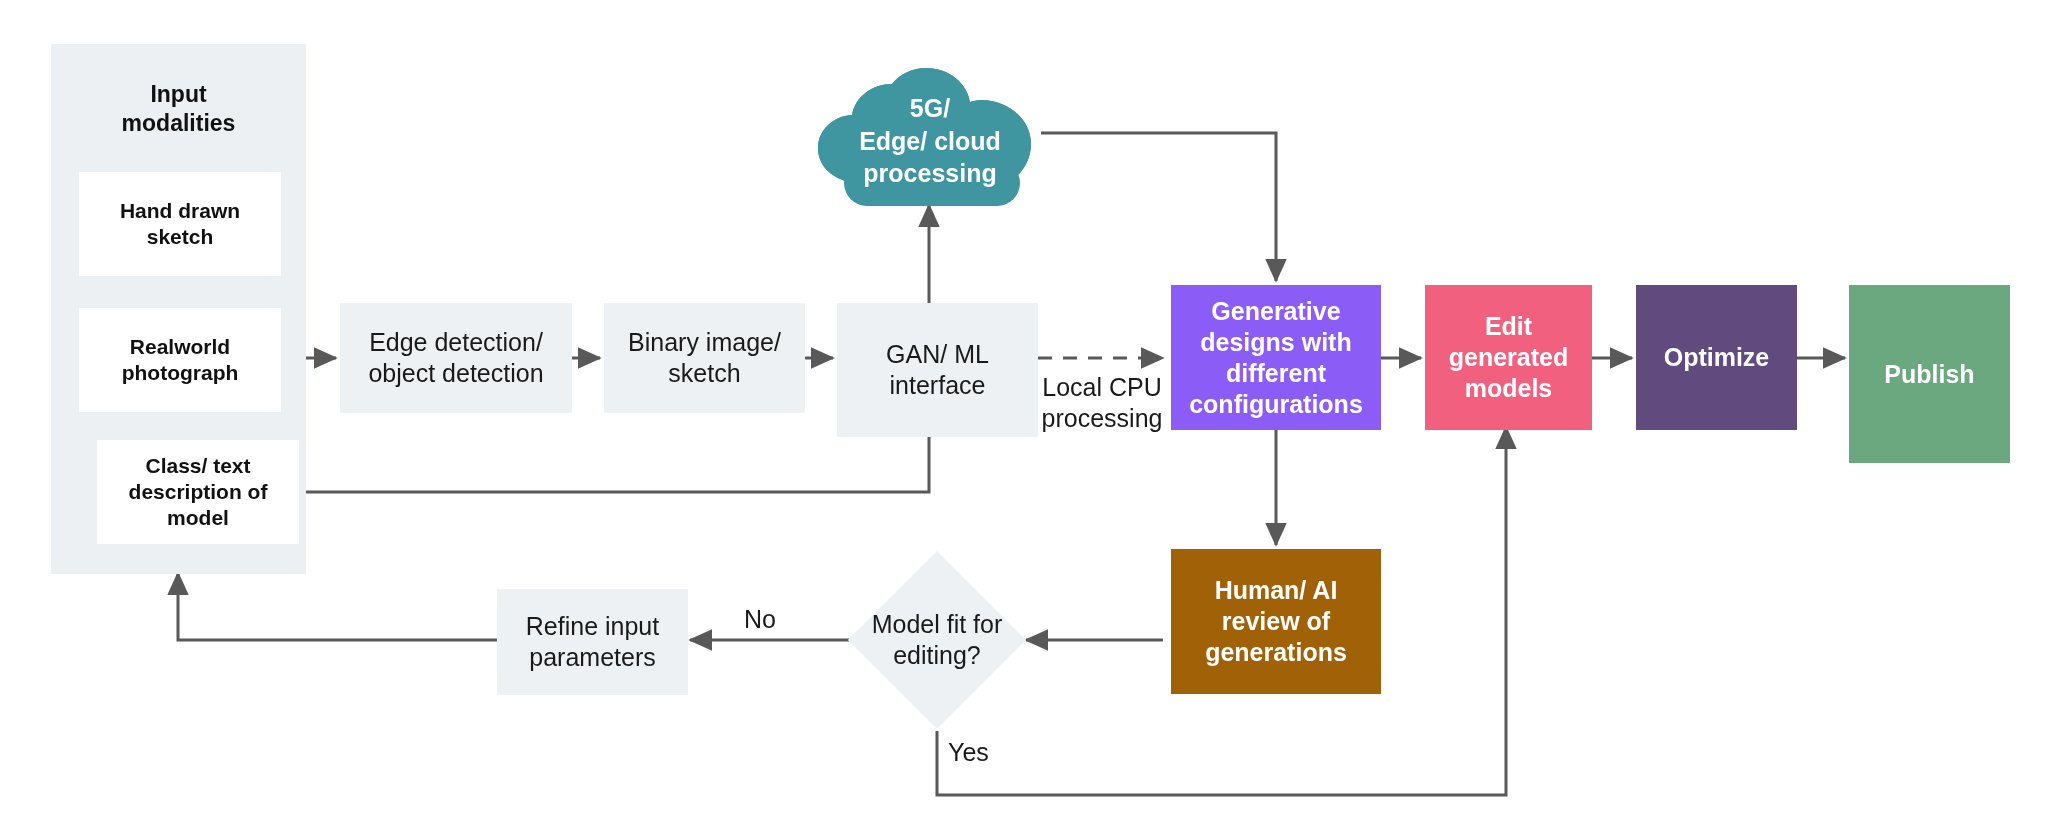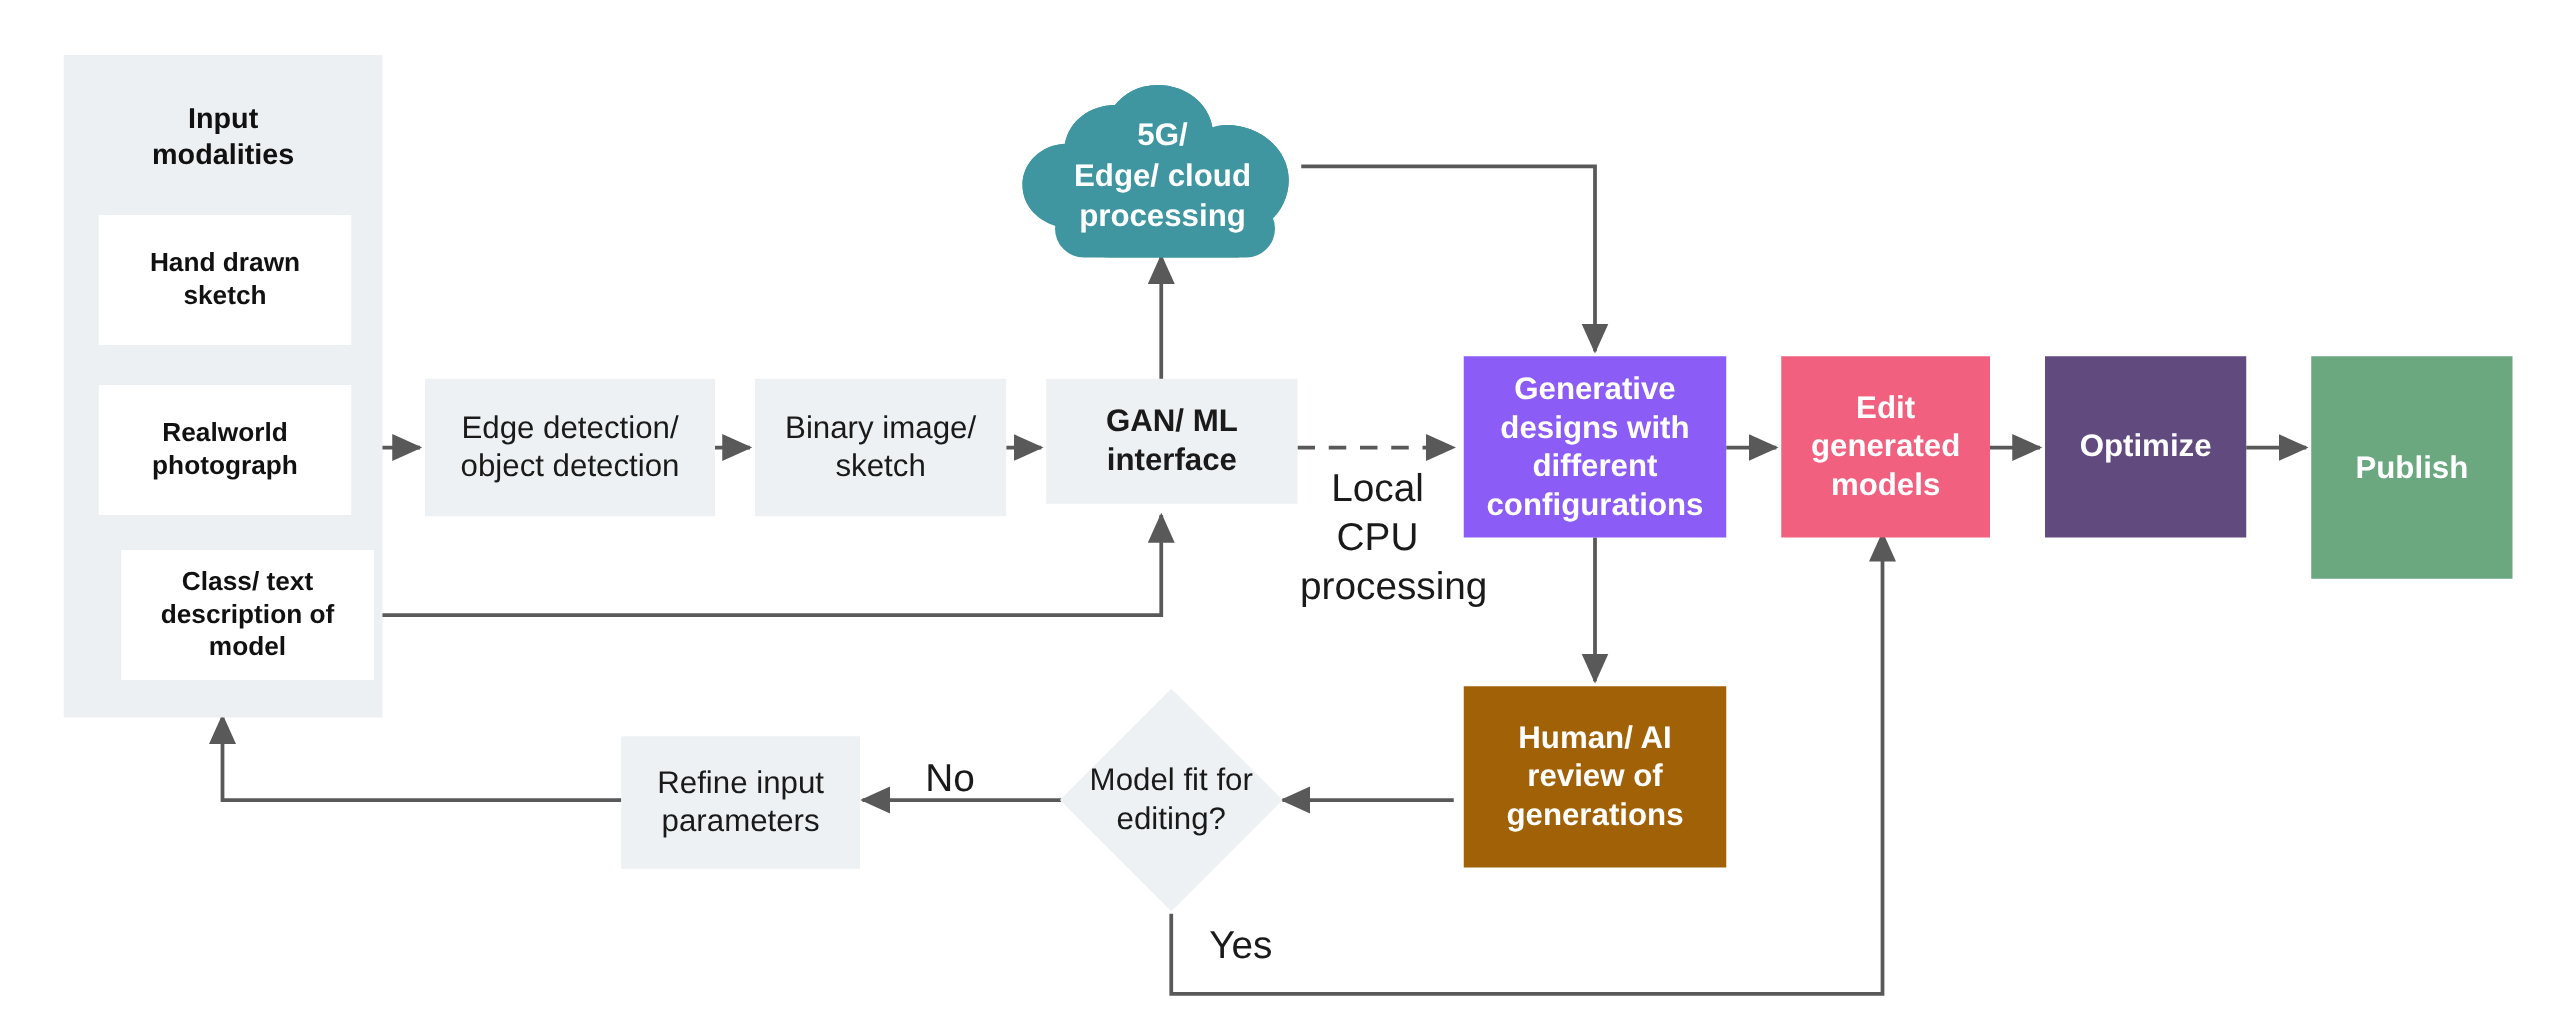--- a/index.html
+++ b/index.html
@@ -52,21 +52,21 @@
   .cloudwrap{position:absolute;}
   .cloudsvg{position:absolute;left:0;top:0;}
   .cloudtext{
     position:absolute;left:0;top:0;width:100%;height:100%;
     display:flex;align-items:center;justify-content:center;
     text-align:center;color:#fff;font-weight:bold;font-size:25px;line-height:1.3;
     padding-top:10px;box-sizing:border-box;
   }
   .edgelabel{
     position:absolute;
-    font-size:31px;color:#1a1a1a;
+    font-size:25px;color:#1a1a1a;
     white-space:pre-line;text-align:center;line-height:1.25;
   }
 </style>
 </head>
 <body>
 
 <div id="stage">
 
   <svg id="wires" viewBox="0 0 2048 820" xmlns="http://www.w3.org/2000/svg">
     <defs>
@@ -122,21 +122,21 @@
   <div class="node whitebox" style="left:97px;top:440px;width:202px;height:104px;white-space:pre-line;">Class/ text
 description of
 model</div>
 
   <div class="node grey" style="left:340px;top:303px;width:232px;height:110px;white-space:pre-line;">Edge detection/
 object detection</div>
 
   <div class="node grey" style="left:604px;top:303px;width:201px;height:110px;white-space:pre-line;">Binary image/
 sketch</div>
 
-  <div class="node grey" style="left:837px;top:303px;width:201px;height:100px;white-space:pre-line;font-weight:bold;">GAN/ ML
+  <div class="node grey" style="left:837px;top:303px;width:201px;height:134px;white-space:pre-line;">GAN/ ML
 interface</div>
 
   <div class="cloudwrap" style="left:816px;top:64px;width:228px;height:144px;">
     <svg class="cloudsvg" width="228" height="144" viewBox="0 0 228 144" xmlns="http://www.w3.org/2000/svg">
       <path d="M72,142
                C52,142 38,132 33,118
                C14,114 2,100 2,84
                C2,66 17,52 36,51
                C39,33 56,20 76,20
                C83,11 95,4 110,4
@@ -181,15 +181,15 @@
   </div>
 
   <div class="node grey" style="left:497px;top:589px;width:191px;height:106px;white-space:pre-line;">Refine input
 parameters</div>
 
   <div class="edgelabel" style="left:1040px;top:372px;width:124px;">Local CPU
 processing</div>
 
   <div class="edgelabel" style="left:730px;top:604px;width:60px;">No</div>
 
-  <div class="edgelabel" style="left:948px;top:737px;width:70px;text-align:right;">Yes</div>
+  <div class="edgelabel" style="left:948px;top:737px;width:70px;text-align:left;">Yes</div>
 
 </div>
 
 </body></html>

